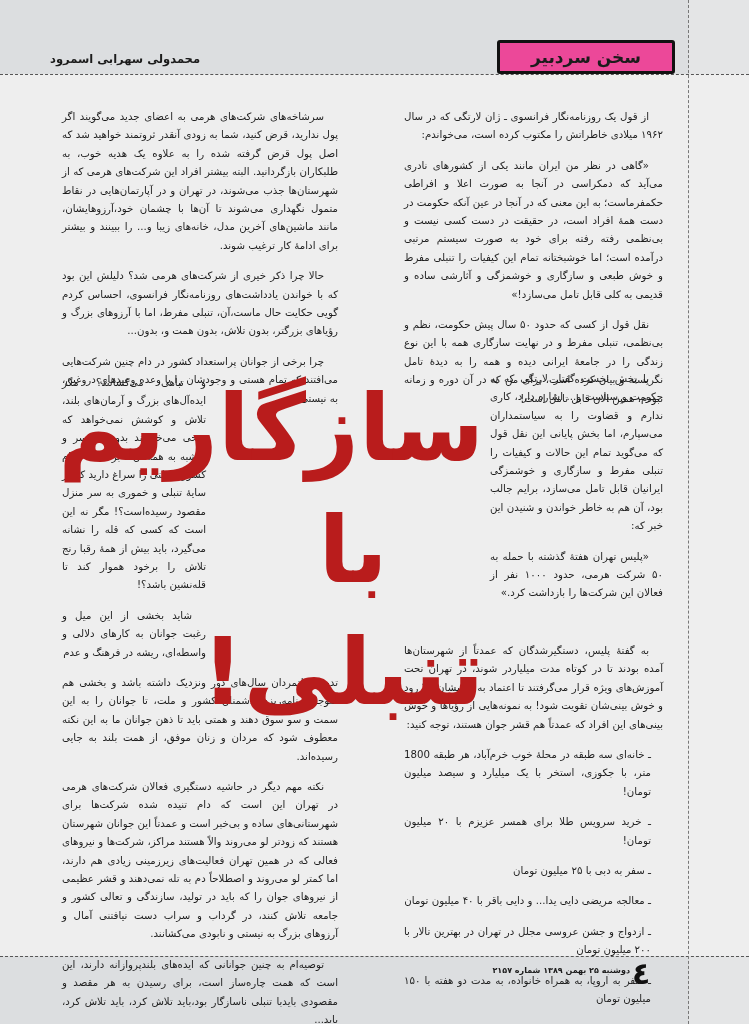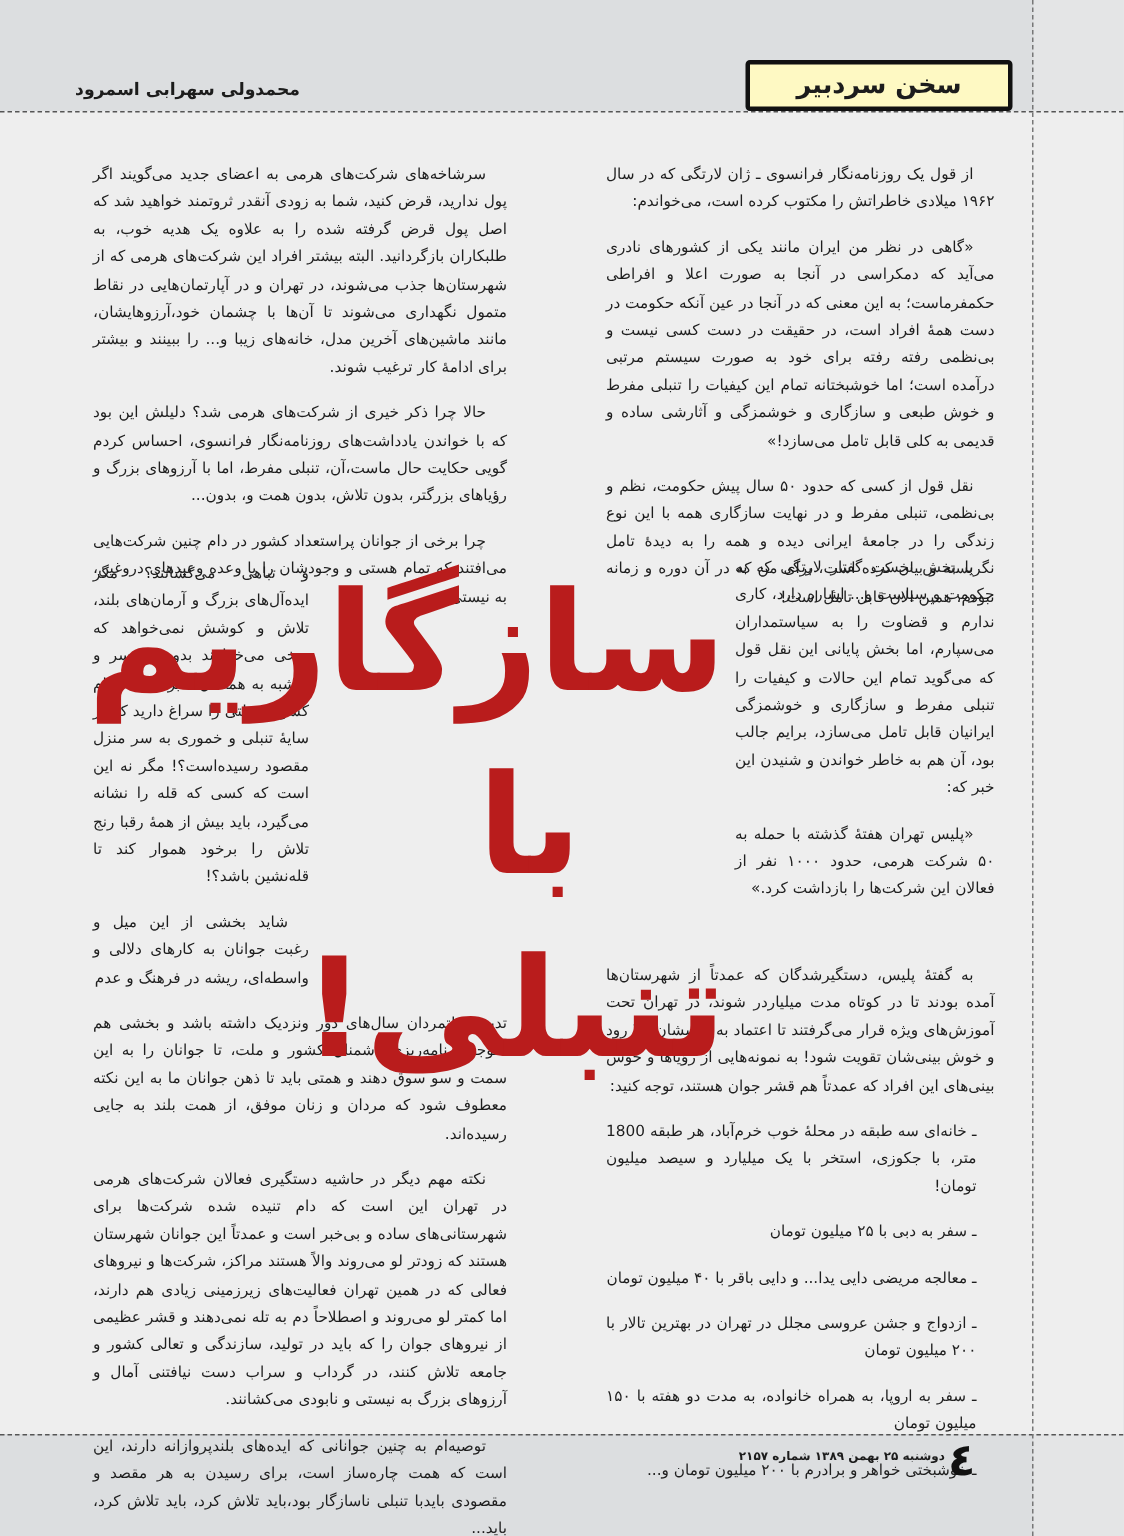--- a/index.html
+++ b/index.html
@@ -20,21 +20,21 @@
   .vr-dash {
     position: absolute; top: 0; left: 688px; width: 0; height: 1024px;
     border-left: 1px dashed #777;
   }
   .right-strip {
     position: absolute; top: 0; left: 689px; width: 60px; height: 1024px;
     background: #e4e5e6;
   }
   .section-box {
     position: absolute; left: 497px; top: 40px; width: 178px; height: 34px;
-    border: 3px solid #111; border-radius: 3px; background: #fef9c3;
+    border: 3px solid #111; border-radius: 3px; background: #ec4899;
     box-sizing: border-box;
     display: flex; align-items: center; justify-content: center;
     font-size: 17px; font-weight: bold; direction: rtl;
   }
   .author {
     position: absolute; left: 40px; top: 52px; width: 160px;
     font-size: 11.5px; font-weight: bold; direction: rtl; 
   }
   .col {
     position: absolute; direction: rtl; text-align: justify;
@@ -84,20 +84,21 @@
   <p>«گاهی در نظر من ایران مانند یکی از کشورهای نادری می‌آید که دمکراسی در آنجا به صورت اعلا و افراطی حکمفرماست؛ به این معنی که در آنجا در عین آنکه حکومت در دست همهٔ افراد است، در حقیقت در دست کسی نیست و بی‌نظمی رفته رفته برای خود به صورت سیستم مرتبی درآمده است؛ اما خوشبختانه تمام این کیفیات را تنبلی مفرط و خوش طبعی و سازگاری و خوشمزگی و آثارشی ساده و قدیمی به کلی قابل تامل می‌سازد!»</p>
   <p>نقل قول از کسی که حدود ۵۰ سال پیش حکومت، نظم و بی‌نظمی، تنبلی مفرط و در نهایت سازگاری همه با این نوع زندگی را در جامعهٔ ایرانی دیده و همه را به دیدهٔ تامل نگریسته و بیان کرده است، برای من که در آن دوره و زمانه نبودم، همین الان قابل تامل است!</p>
 </div>
 <div class="col col-right-narrow">
   <p>با بخش نخست گفتار لارتگی که به حکومت و سیاست و... اشاره دارد، کاری ندارم و قضاوت را به سیاستمداران می‌سپارم، اما بخش پایانی این نقل قول که می‌گوید تمام این حالات و کیفیات را تنبلی مفرط و سازگاری و خوشمزگی ایرانیان قابل تامل می‌سازد، برایم جالب بود، آن هم به خاطر خواندن و شنیدن این خبر که:</p>
   <p>«پلیس تهران هفتهٔ گذشته با حمله به ۵۰ شرکت هرمی، حدود ۱۰۰۰ نفر از فعالان این شرکت‌ها را بازداشت کرد.»</p>
 </div>
 <div class="col col-right-lower" style="top:630px">
   <p>به گفتهٔ پلیس، دستگیرشدگان که عمدتاً از شهرستان‌ها آمده بودند تا در کوتاه مدت میلیاردر شوند، در تهران تحت آموزش‌های ویژه قرار می‌گرفتند تا اعتماد به نفسشان بالا رود و خوش بینی‌شان تقویت شود! به نمونه‌هایی از رؤیاها و خوش بینی‌های این افراد که عمدتاً هم قشر جوان هستند، توجه کنید:</p>
   <p class="item">ـ خانه‌ای سه طبقه در محلهٔ خوب خرم‌آباد، هر طبقه 1800 متر، با جکوزی، استخر با یک میلیارد و سیصد میلیون تومان!</p>
+  <p class="item">ـ خرید سرویس طلا برای همسر عزیزم با ۲۰ میلیون تومان!</p>
   <p class="item">ـ سفر به دبی با ۲۵ میلیون تومان</p>
   <p class="item">ـ معالجه مریضی دایی یدا... و دایی باقر با ۴۰ میلیون تومان</p>
   <p class="item">ـ ازدواج و جشن عروسی مجلل در تهران در بهترین تالار با ۲۰۰ میلیون تومان</p>
   <p class="item">ـ سفر به اروپا، به همراه خانواده، به مدت دو هفته با ۱۵۰ میلیون تومان</p>
   <p class="item">ـ خوشبختی خواهر و برادرم با ۲۰۰ میلیون تومان و...</p>
 </div>
 
 <div class="col col-left-top">
   <p>سرشاخه‌های شرکت‌های هرمی به اعضای جدید می‌گویند اگر پول ندارید، قرض کنید، شما به زودی آنقدر ثروتمند خواهید شد که اصل پول قرض گرفته شده را به علاوه یک هدیه خوب، به طلبکاران بازگردانید. البته بیشتر افراد این شرکت‌های هرمی که از شهرستان‌ها جذب می‌شوند، در تهران و در آپارتمان‌هایی در نقاط متمول نگهداری می‌شوند تا آن‌ها با چشمان خود،آرزوهایشان، مانند ماشین‌های آخرین مدل، خانه‌های زیبا و... را ببینند و بیشتر برای ادامهٔ کار ترغیب شوند.</p>
   <p>حالا چرا ذکر خیری از شرکت‌های هرمی شد؟ دلیلش این بود که با خواندن یادداشت‌های روزنامه‌نگار فرانسوی، احساس کردم گویی حکایت حال ماست،آن، تنبلی مفرط، اما با آرزوهای بزرگ و رؤیاهای بزرگتر، بدون تلاش، بدون همت و، بدون...</p>

